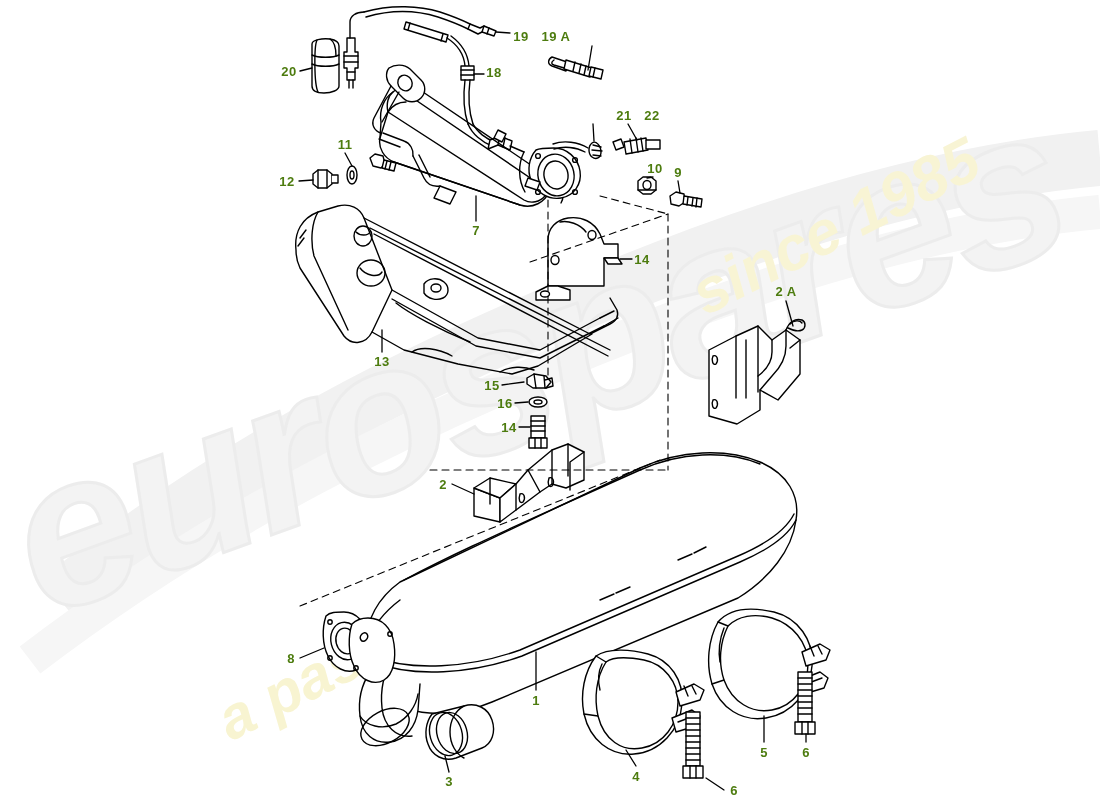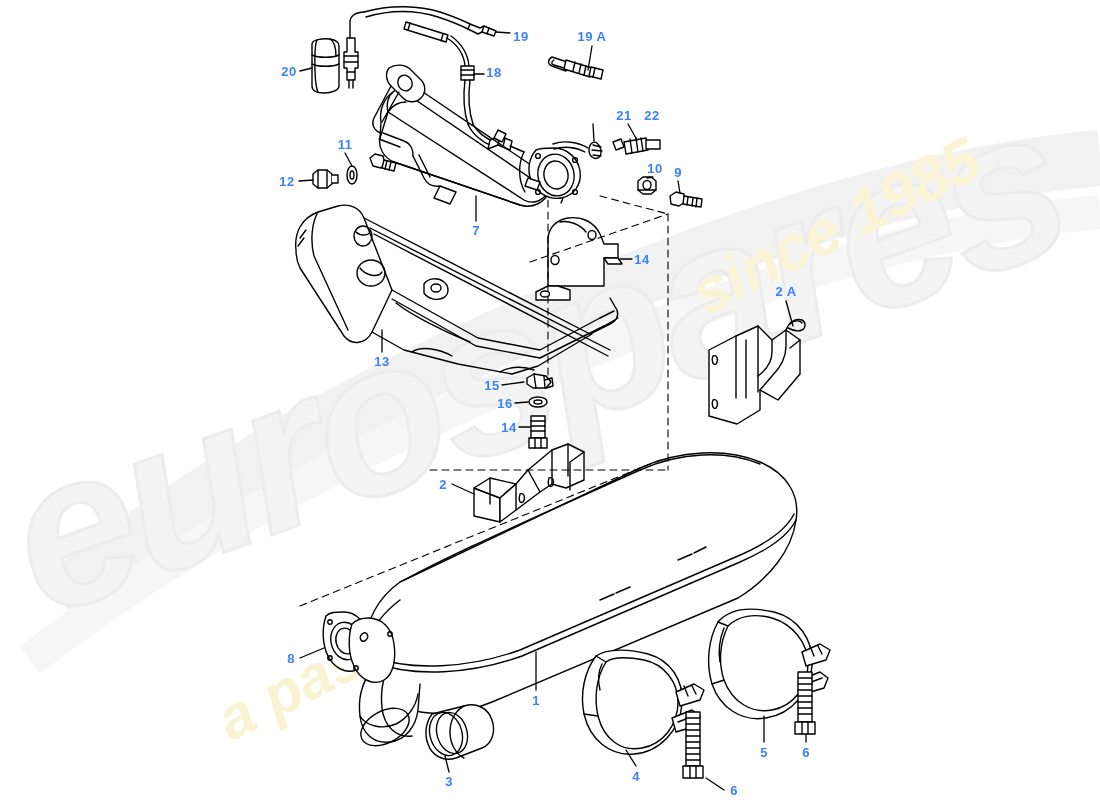--- a/index.html
+++ b/index.html
@@ -29,21 +29,21 @@
   #label-layer {
     position: absolute;
     inset: 0;
     z-index: 3;
   }
   .callout-label {
     position: absolute;
     font-family: "Liberation Sans", sans-serif;
     font-weight: bold;
     font-size: 13px;
-    color: #3b82f6;
+    color: #4d7c0f;
     white-space: nowrap;
     transform: translate(-50%, -50%);
     letter-spacing: 0.5px;
   }
   svg { display:block; }
 </style>
 </head>
 <body>
 
 <div id="page">
@@ -447,19 +447,19 @@
     <span class="callout-label" style="left:655px;  top:168px;">10</span>
     <span class="callout-label" style="left:345px;  top:144px;">11</span>
     <span class="callout-label" style="left:287px;  top:181px;">12</span>
     <span class="callout-label" style="left:382px;  top:361px;">13</span>
     <span class="callout-label" style="left:642px;  top:259px;">14</span>
     <span class="callout-label" style="left:492px;  top:385px;">15</span>
     <span class="callout-label" style="left:505px;  top:403px;">16</span>
     <span class="callout-label" style="left:509px;  top:427px;">14</span>
     <span class="callout-label" style="left:494px;  top:72px;">18</span>
     <span class="callout-label" style="left:521px;  top:36px;">19</span>
-    <span class="callout-label" style="left:592px;  top:36px;">19 A</span>
+    <span class="callout-label" style="left:556px;  top:36px;">19 A</span>
     <span class="callout-label" style="left:289px;  top:71px;text-align:center;">20</span>
     <span class="callout-label" style="left:624px;  top:115px;">21</span>
     <span class="callout-label" style="left:628px;  top:115px;margin-left:24px;">22</span>
   </div>
 
 </div>
 
 </body></html>

